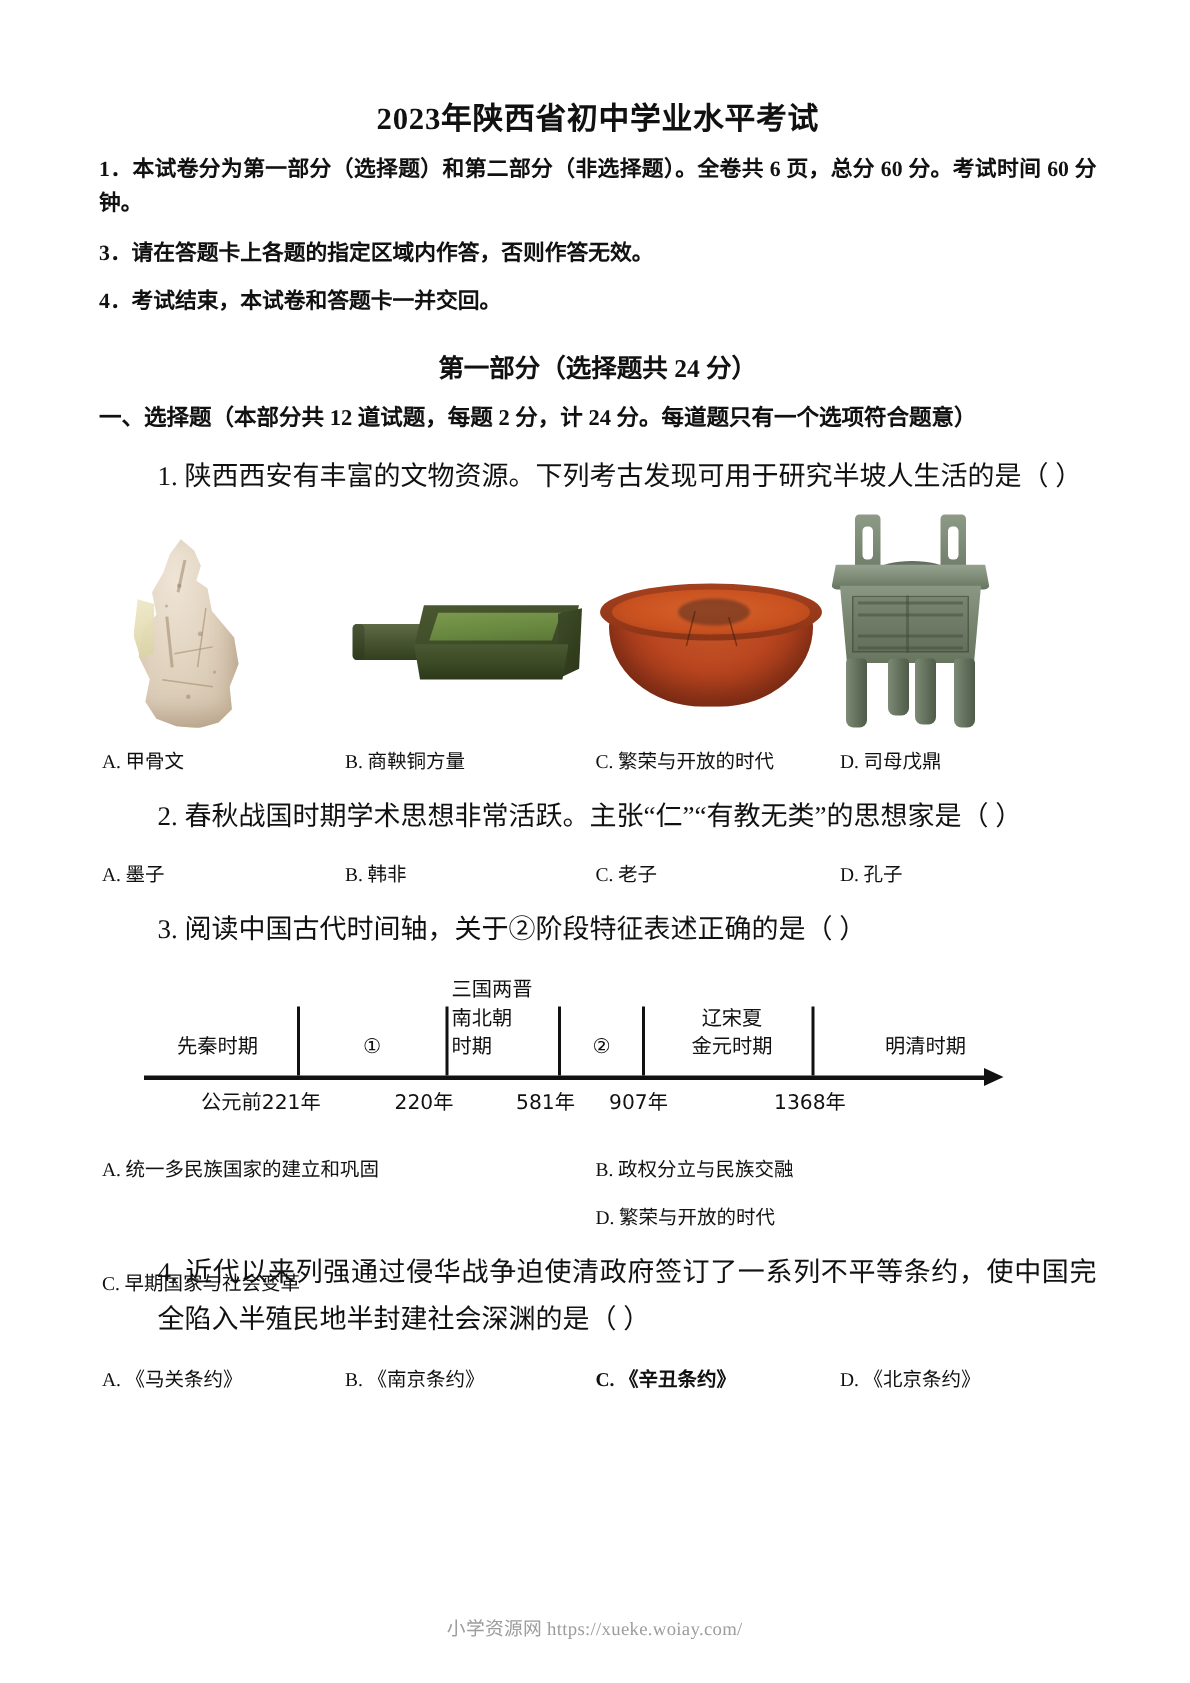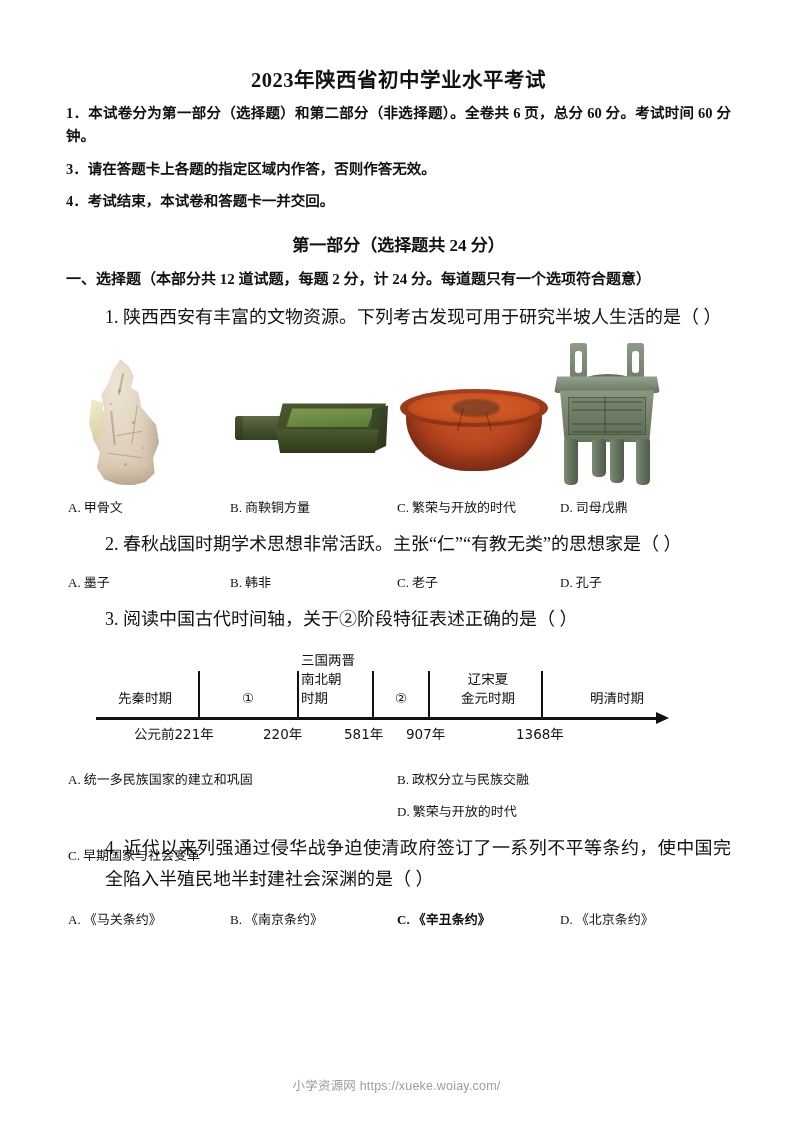--- a/index.html
+++ b/index.html
@@ -370,21 +370,21 @@
     white-space: nowrap;
   }
 
   
   .watermark {
     position: absolute;
     left: 0;
     top: 1075px;
     width: 793px;
     text-align: center;
-    font-family: Liberation Sans, sans-serif;
+    font-family: Liberation Serif, serif;
     font-size: 12.5px;
     color: #9d9d9d;
     letter-spacing: 0.2px;
   }
 </style>
 </head>
 <body>
 
 <div class="page">
   <div class="content">

